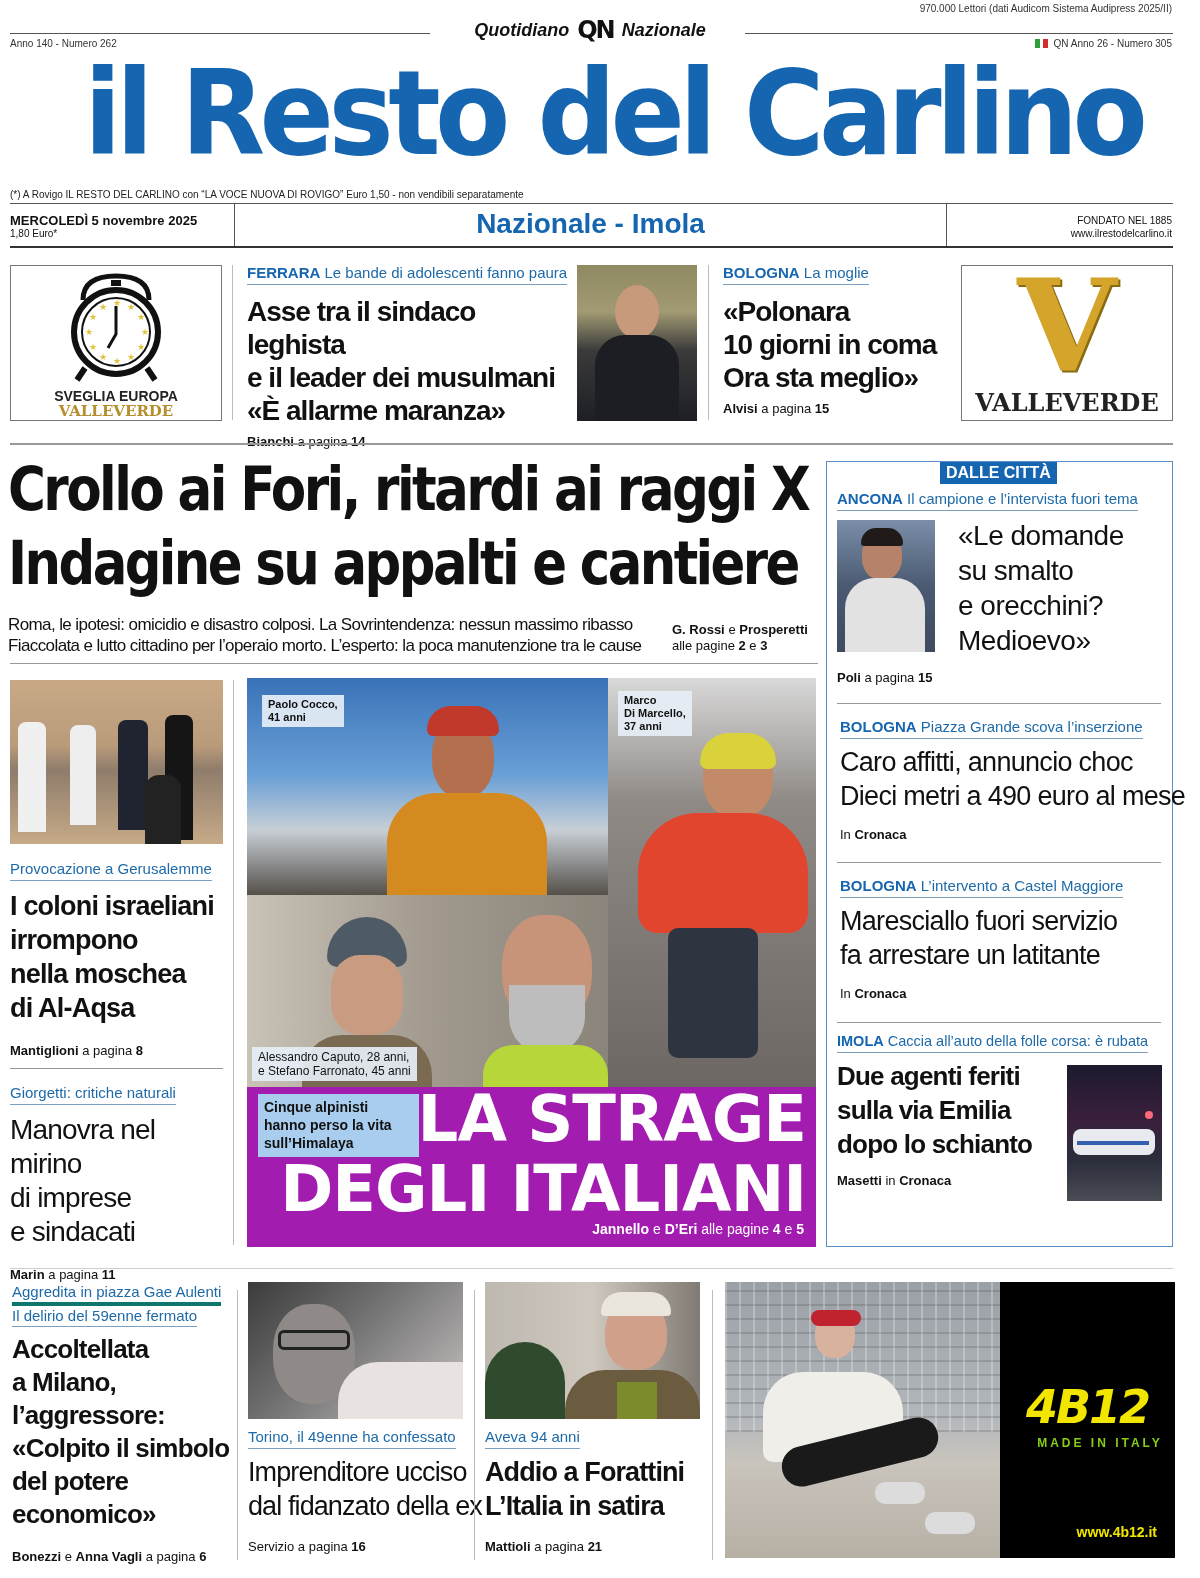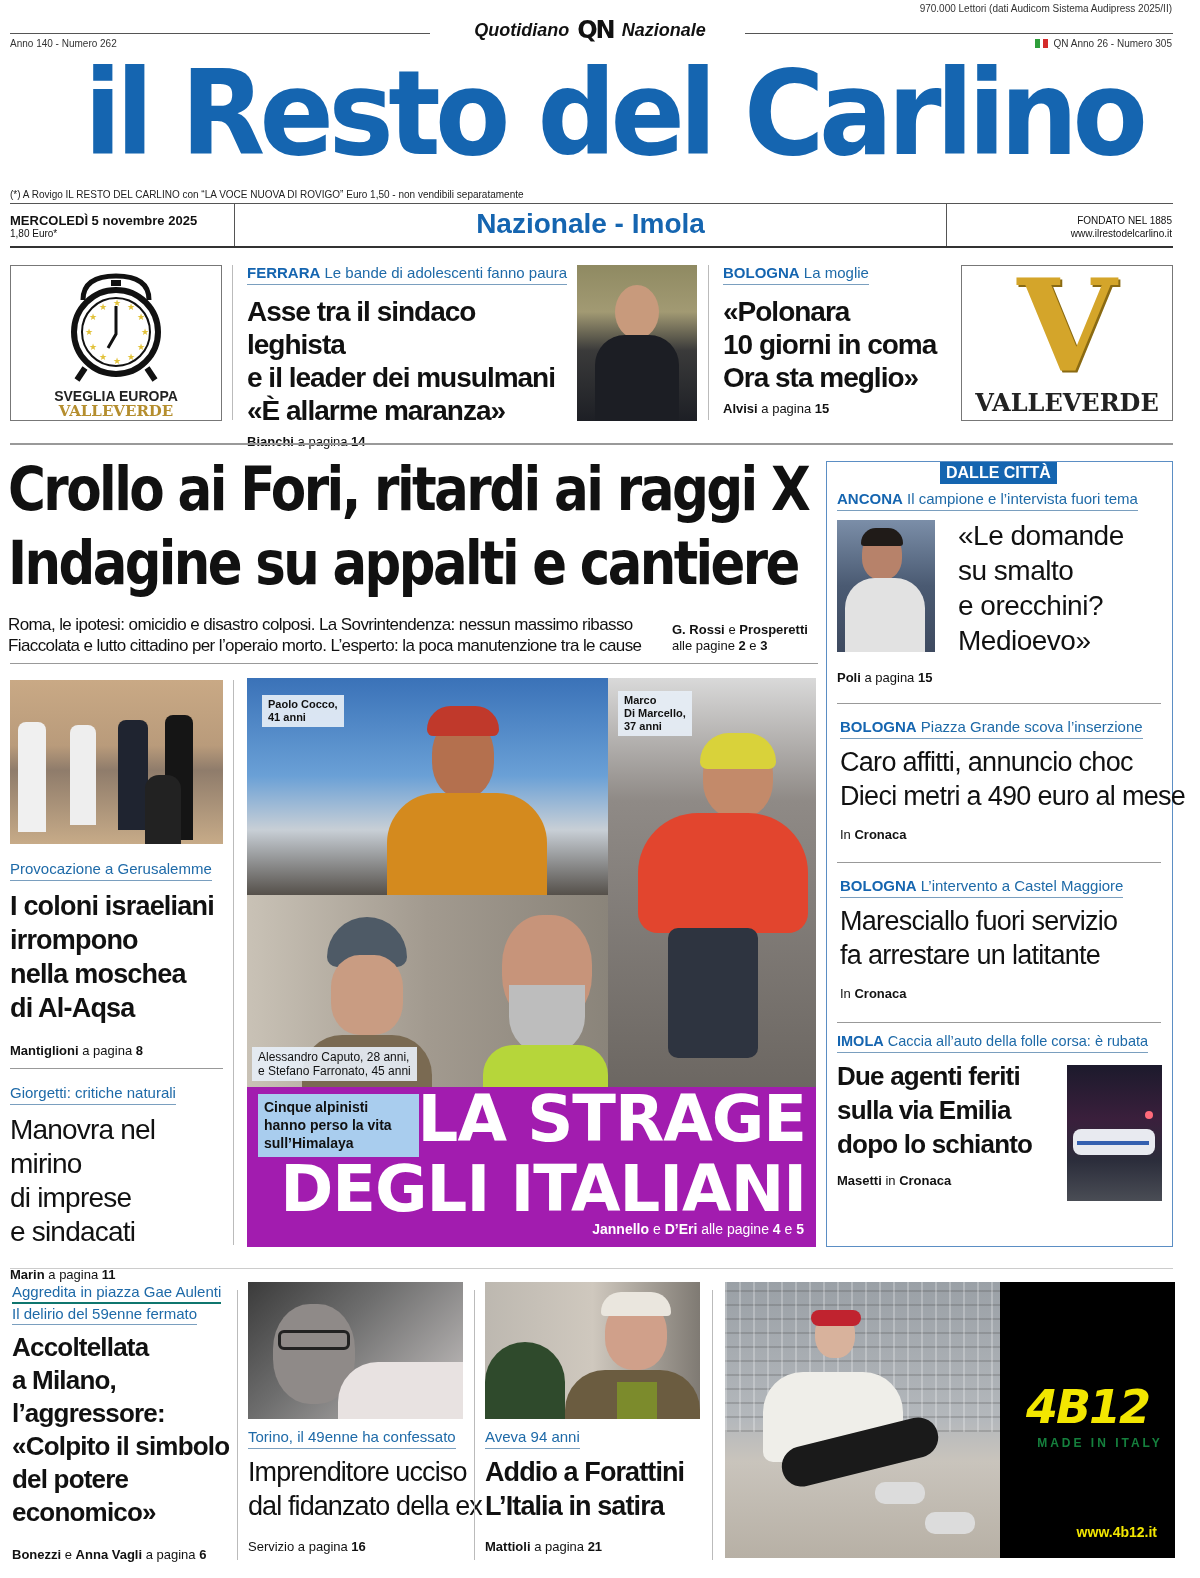--- a/index.html
+++ b/index.html
@@ -244,21 +244,21 @@
     <div style="position:absolute; left:6px; top:64px; width:82px; height:26px; border-radius:8px; background:#e8eaf0;"></div>
     <div style="position:absolute; left:10px; top:76px; width:72px; height:4px; background:#3460b0;"></div>
     <div style="position:absolute; left:78px; top:46px; width:8px; height:8px; border-radius:50%; background:#ff6a7a;"></div>
   </div>
 </div>
 
 <div class="rule" style="left:10px; top:1268px; width:1163px; height:1px; background:#ccc;"></div>
 
 <div class="abs" style="left:12px; top:1282px; width:225px;">
   <div style="font-size:15px; color:#1e6aa8; line-height:20px;">
-    <div style="border-bottom:2px solid #0f766e; display:inline-block;">Aggredita in piazza Gae Aulenti</div>
+    <div style="border-bottom:4px solid #0f766e; display:inline-block;">Aggredita in piazza Gae Aulenti</div>
     <div style="border-bottom:1px solid #7a9fbf; display:inline-block;">Il delirio del 59enne fermato</div>
   </div>
   <div style="margin-top:6px; font-size:26px; font-weight:700; line-height:33px; letter-spacing:-0.8px; white-space:nowrap;">
     <div>Accoltellata</div>
     <div>a Milano,</div>
     <div>l’aggressore:</div>
     <div>«Colpito il simbolo</div>
     <div>del potere</div>
     <div>economico»</div>
   </div>
@@ -302,15 +302,15 @@
   <div class="photo" style="left:0; top:0; width:275px; height:276px; background:linear-gradient(180deg,#9aa0a6 0%,#b4b8bc 50%,#c9c4bc 65%,#b7b0a5 100%);">
     <div style="position:absolute; left:0; top:0; width:275px; height:150px; background:repeating-linear-gradient(90deg,rgba(255,255,255,0.25) 0 2px,transparent 2px 14px),repeating-linear-gradient(0deg,rgba(80,80,80,0.25) 0 2px,transparent 2px 14px);"></div>
     <div style="position:absolute; left:90px; top:30px; width:40px; height:46px; border-radius:45%; background:#d8b29c;"></div>
     <div style="position:absolute; left:86px; top:28px; width:50px; height:16px; border-radius:12px; background:#c0232f;"></div>
     <div style="position:absolute; left:38px; top:90px; width:140px; height:90px; border-radius:40px 40px 10px 10px; background:#efeee9;"></div>
     <div style="position:absolute; left:55px; top:150px; width:160px; height:40px; border-radius:20px; background:#1a1a1a; transform:rotate(-14deg);"></div>
     <div style="position:absolute; left:150px; top:200px; width:50px; height:22px; border-radius:10px; background:#dcdcdc;"></div>
     <div style="position:absolute; left:200px; top:230px; width:50px; height:22px; border-radius:10px; background:#dcdcdc;"></div>
   </div>
   <div style="position:absolute; left:275px; width:175px; top:98px; text-align:center; font-family:'DejaVu Sans', sans-serif; font-weight:700; font-style:italic; font-size:46px; color:#f2e600; letter-spacing:-2px;">4B12</div>
-  <div style="position:absolute; left:275px; width:200px; top:154px; text-align:center; font-weight:700; font-size:12px; color:#15803d; letter-spacing:3px;">MADE IN ITALY</div>
+  <div style="position:absolute; left:275px; width:200px; top:154px; text-align:center; font-weight:700; font-size:12px; color:#84cc16; letter-spacing:3px;">MADE IN ITALY</div>
   <div style="position:absolute; right:18px; top:242px; font-weight:700; font-size:14px; color:#f2e600;">www.4b12.it</div>
 </div>
 
 </body></html>

